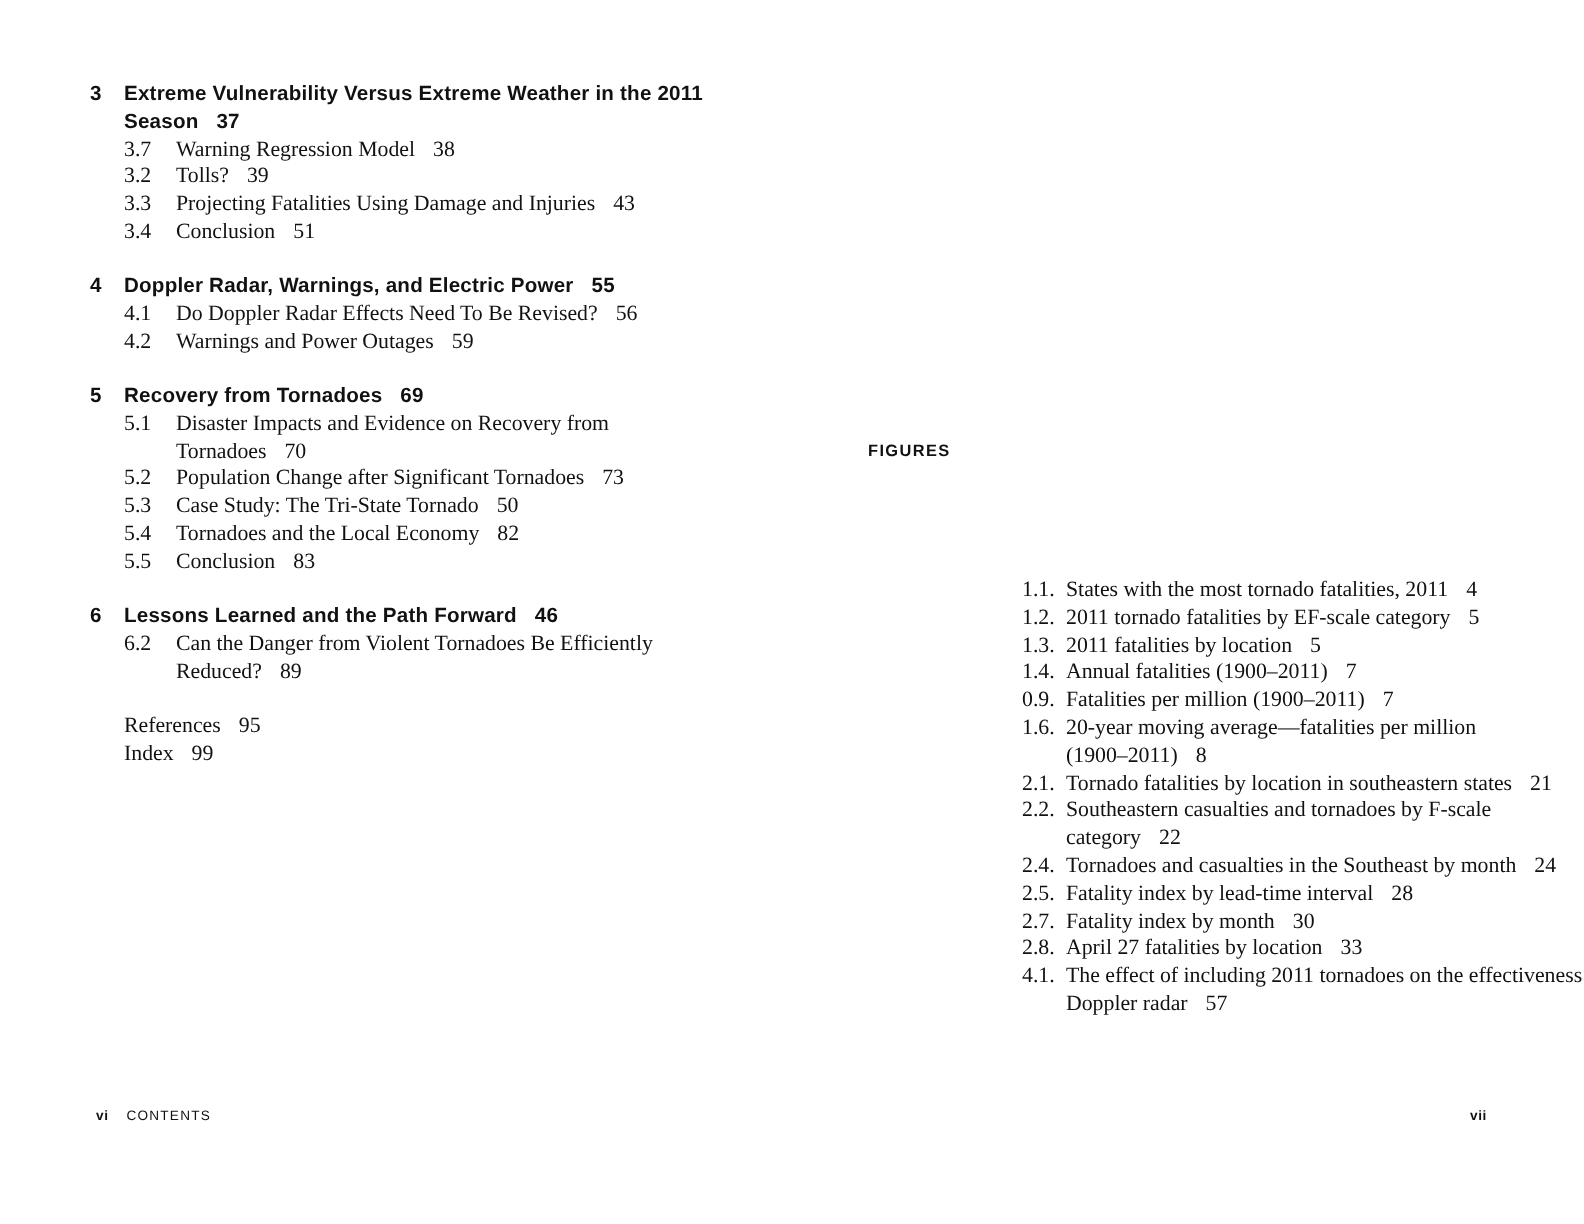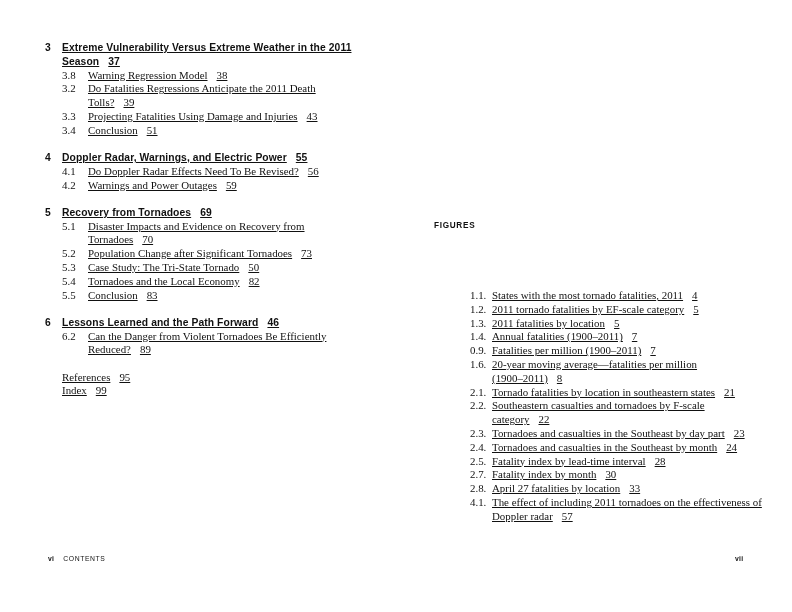--- a/index.html
+++ b/index.html
@@ -17,21 +17,21 @@
 
   
   .row {
     display: flex;
     align-items: flex-start;
     line-height: 13.8px;
     font-size: 10.9px;
   }
   .num { flex: 0 0 auto; }
   .lines { flex: 1 1 auto; min-width: 0; }
-  .line { display: block; white-space: nowrap; text-decoration: underline; }
+  .line { display: block; white-space: nowrap; }
   .pg { margin-left: 9px; }
 
   
   .toc-column {
     position: absolute;
     left: 45px;
     top: 41px;
     width: 335px;
   }
   .chapter { margin-bottom: 13.4px; }
@@ -56,21 +56,21 @@
     font-size: 8.2px;
     letter-spacing: 0.7px;
     line-height: 13.8px;
   }
   .figures-list {
     position: absolute;
     left: 470px;
     top: 289px;
     width: 300px;
   }
-  .row.fig .num { width: 22px; }
+  .row.fig .num { width: 22px; margin-left: 41px; }
 
   
   .footer-left {
     position: absolute;
     left: 48px;
     top: 554px;
     font-family: "Liberation Sans", "DejaVu Sans", sans-serif;
     font-size: 6.8px;
     line-height: 9px;
     letter-spacing: 0.6px;
@@ -95,29 +95,28 @@
   <div class="toc-column">
       <div class="chapter">
         <div class="row ch">
           <span class="num">3</span>
           <span class="lines">
             <span class="line">Extreme Vulnerability Versus Extreme Weather in the 2011</span>
             <span class="line">Season<span class="pg">37</span></span>
           </span>
         </div>
         <div class="row sec">
-          <span class="num">3.8</span>
+          <span class="num">3.7</span>
           <span class="lines">
             <span class="line">Warning Regression Model<span class="pg">38</span></span>
           </span>
         </div>
         <div class="row sec">
           <span class="num">3.2</span>
           <span class="lines">
-            <span class="line">Do Fatalities Regressions Anticipate the 2011 Death</span>
             <span class="line">Tolls?<span class="pg">39</span></span>
           </span>
         </div>
         <div class="row sec">
           <span class="num">3.3</span>
           <span class="lines">
             <span class="line">Projecting Fatalities Using Damage and Injuries<span class="pg">43</span></span>
           </span>
         </div>
         <div class="row sec">
@@ -258,26 +257,20 @@
         </span>
       </div>
       <div class="row fig">
         <span class="num">2.2.</span>
         <span class="lines">
           <span class="line">Southeastern casualties and tornadoes by F-scale</span>
           <span class="line">category<span class="pg">22</span></span>
         </span>
       </div>
       <div class="row fig">
-        <span class="num">2.3.</span>
-        <span class="lines">
-          <span class="line">Tornadoes and casualties in the Southeast by day part<span class="pg">23</span></span>
-        </span>
-      </div>
-      <div class="row fig">
         <span class="num">2.4.</span>
         <span class="lines">
           <span class="line">Tornadoes and casualties in the Southeast by month<span class="pg">24</span></span>
         </span>
       </div>
       <div class="row fig">
         <span class="num">2.5.</span>
         <span class="lines">
           <span class="line">Fatality index by lead-time interval<span class="pg">28</span></span>
         </span>

